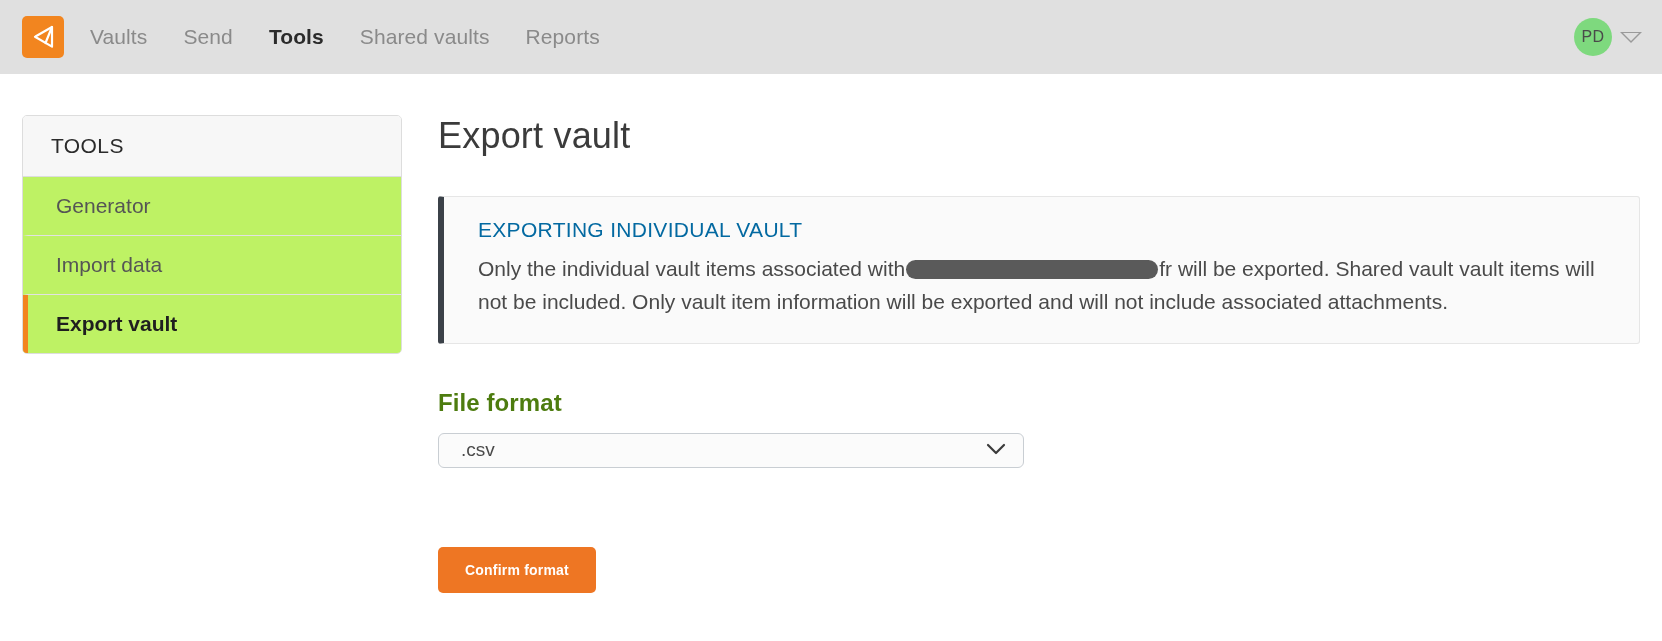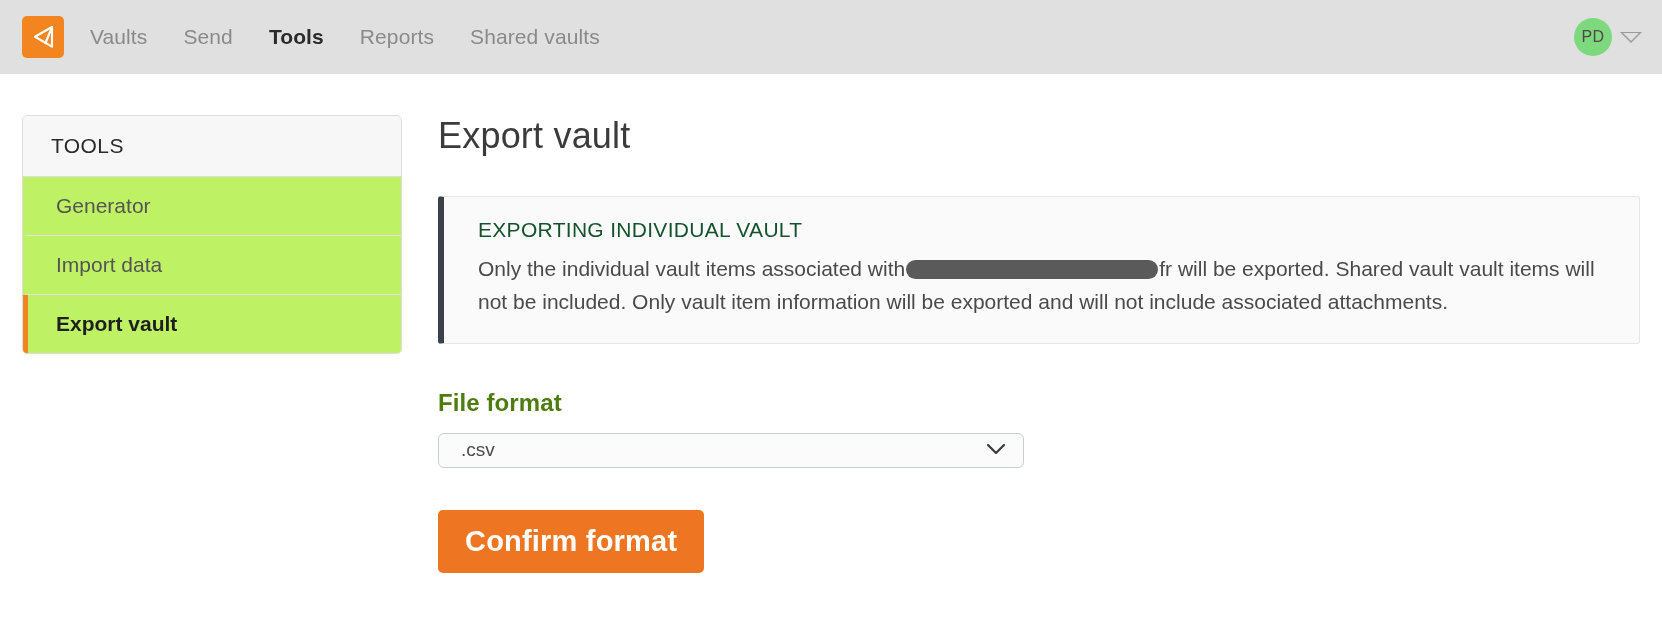--- a/index.html
+++ b/index.html
@@ -161,21 +161,21 @@
     background: #fafafa;
     border: 1px solid #e6e6e6;
     border-left: 6px solid #3b4148;
     border-radius: 3px;
     padding: 21px 34px 24px 34px;
     margin-bottom: 45px;
     max-width: 1226px;
   }
   .callout-title {
     font-size: 21px;
-    color: #14532d;
+    color: #0369a1;
     margin: 0 0 11px 0;
     letter-spacing: .3px;
     font-weight: normal;
   }
   .callout-body {
     font-size: 21px;
     line-height: 1.57;
     color: #4a4a4a;
     margin: 0;
   }
@@ -221,48 +221,49 @@
     right: 18px;
     top: 50%;
     transform: translateY(-50%);
     pointer-events: none;
   }
   .btn-primary {
     background: #ee7623;
     border: none;
     border-radius: 5px;
     color: #ffffff;
-    font-size: 29px;
+    font-size: 14px;
     font-weight: bold;
     padding: 15px 27px;
     cursor: pointer;
     font-family: "Liberation Sans", sans-serif;
     letter-spacing: .2px;
+    margin-top: 37px;
   }
 </style>
 </head>
 <body>
 
 <div class="topbar">
 
   <div class="brand-logo">
     <svg width="30" height="30" viewBox="0 0 30 30" aria-hidden="true">
       <path d="M24 5 L7 14.8 L24 24.6 Z" fill="none" stroke="#ffffff" stroke-width="2.2" stroke-linejoin="round"></path>
       <path d="M24 5 L17.5 21" fill="none" stroke="#ffffff" stroke-width="2.2" stroke-linecap="round"></path>
       <rect x="2" y="9.5" width="5" height="4" fill="#f2851f"></rect>
       <rect x="2" y="16" width="5" height="4" fill="#f2851f"></rect>
     </svg>
   </div>
 
   <div class="nav-items">
     <div class="nav-item">Vaults</div>
     <div class="nav-item">Send</div>
     <div class="nav-item active">Tools</div>
+    <div class="nav-item">Shared vaults</div>
     <div class="nav-item">Reports</div>
-    <div class="nav-item">Shared vaults</div>
   </div>
 
   <div class="topbar-right">
     <div class="avatar">PD</div>
     <div class="caret-down"></div>
   </div>
 </div>
 
 <div class="page">
 

